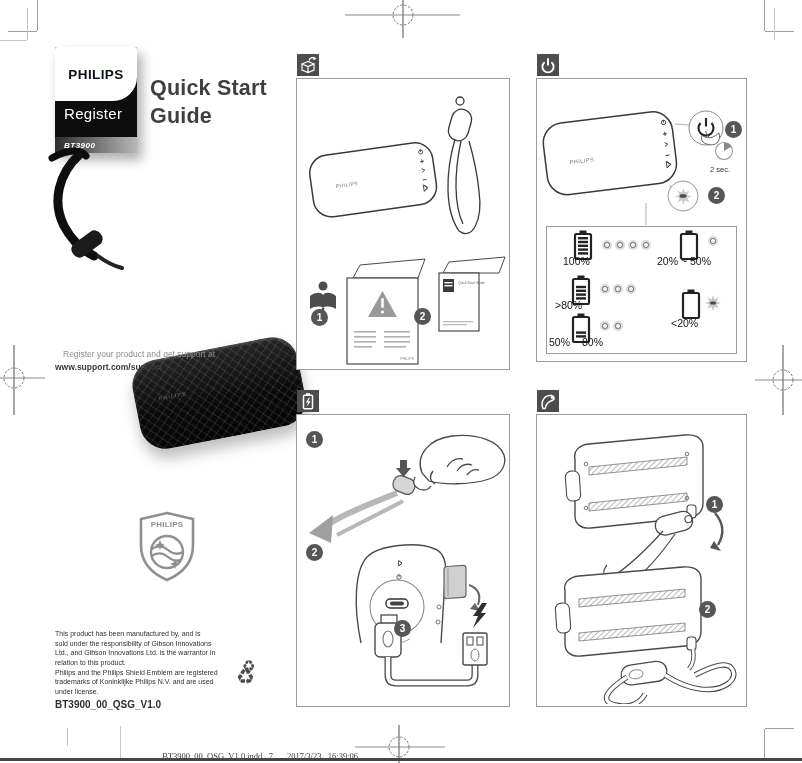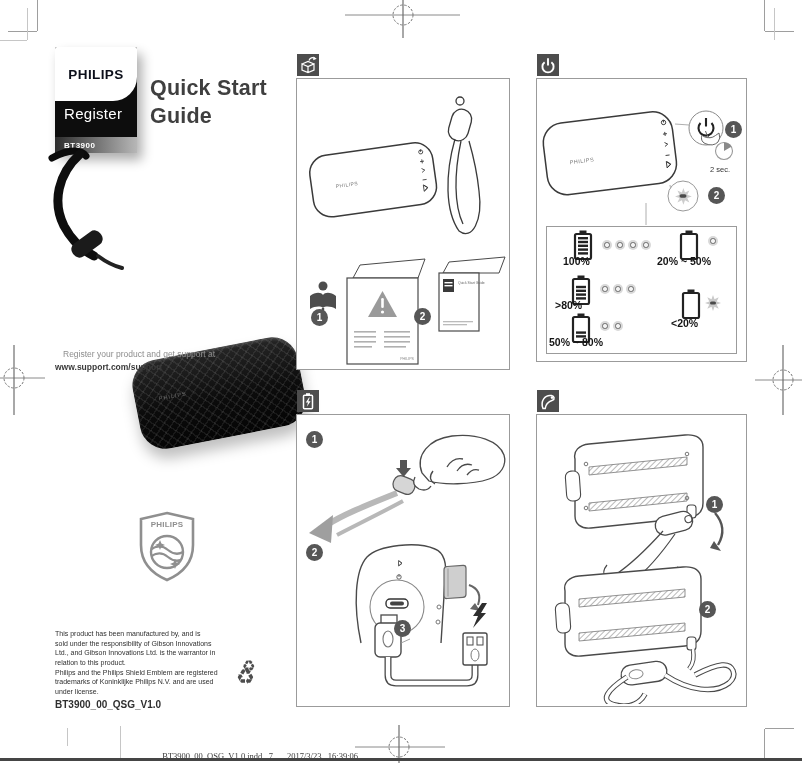--- a/index.html
+++ b/index.html
@@ -13,21 +13,21 @@
   .lite{background:#c6c6c6;}
   
   .logo{position:absolute;left:55px;top:47px;width:82px;height:106px;background:#0d0d0d;
         box-shadow:5px 7px 12px rgba(0,0,0,.32);border-radius:2px;}
   .logo .white{position:absolute;left:0;top:0;width:82px;height:54px;background:#fff;
         border-radius:2px 2px 24px 0;display:flex;align-items:center;justify-content:center;}
   .logo .wordmark{font-size:13.5px;font-weight:800;letter-spacing:.4px;color:#0c0f1a;}
   .logo .series{position:absolute;left:9px;top:58px;color:#fff;font-size:15px;font-weight:300;letter-spacing:.3px;}
   .logo .strip{position:absolute;left:0;top:90px;width:82px;height:16px;
         background:linear-gradient(90deg,#2c2c2c,#b7b7b7);display:flex;align-items:center;}
-  .logo .model{color:#fff;font-size:8px;font-weight:700;letter-spacing:.5px;padding-left:9px;}
+  .logo .model{color:#fff;font-size:8px;font-weight:700;letter-spacing:.5px;padding-left:9px;font-style:italic;}
   .title{position:absolute;left:150px;top:74px;width:130px;font-size:21.5px;line-height:1.32;
          font-weight:600;color:#3f3f3f;letter-spacing:.2px;}
   
   .speaker-photo{position:absolute;left:95px;top:208px;width:168px;height:90px;border-radius:26px;
       transform:rotate(-11deg);background-color:#141414;
       background-image:
         repeating-linear-gradient(45deg, rgba(255,255,255,.07) 0 1.5px, transparent 1.5px 7px),
         repeating-linear-gradient(-45deg, rgba(255,255,255,.07) 0 1.5px, transparent 1.5px 7px),
         linear-gradient(180deg,#262626,#0c0c0c 55%,#050505);
       box-shadow:0 10px 14px rgba(0,0,0,.25), inset 0 2px 3px rgba(255,255,255,.18);}
@@ -40,21 +40,21 @@
   .recycle{position:absolute;left:236px;top:660px;color:#4d4d4d;line-height:.8;}
   .recycle .r1{font-size:15px;display:block;margin-left:6px;}
   .recycle .r2{font-size:21px;display:block;margin-top:-3px;}
   
   .panel{position:absolute;border:1px solid #9b9b9b;background:#fff;}
   .picon{position:absolute;width:22px;height:22px;}
   .badge{position:absolute;width:17px;height:17px;border-radius:50%;background:#565656;color:#fff;
          font-size:10px;font-weight:700;display:flex;align-items:center;justify-content:center;z-index:5;}
   
   .batbox{position:absolute;left:9px;top:147px;width:189px;height:126px;border:1px solid #9b9b9b;background:#fff;}
-  .bat-label{position:absolute;font-size:10.5px;font-weight:700;color:#151515;white-space:nowrap;}
+  .bat-label{position:absolute;font-size:10.5px;font-weight:400;color:#151515;white-space:nowrap;}
   .bat{position:absolute;}
   .led{position:absolute;width:10px;height:10px;border-radius:50%;background:#d9d9d9;
        display:flex;align-items:center;justify-content:center;}
   .led i{width:3.5px;height:3.5px;border:1.4px solid #6a6a6a;border-radius:50%;background:#f4f4f4;}
   .footer{position:absolute;left:158px;top:741px;font-family:"Liberation Serif",serif;
           font-size:8.5px;color:#3c3c3c;white-space:pre;}
   .footer span{margin-right:14px;white-space:pre;}
   .bottombar{position:absolute;left:0;top:758px;width:802px;height:2.5px;background:#454545;}
 </style>
 </head>

